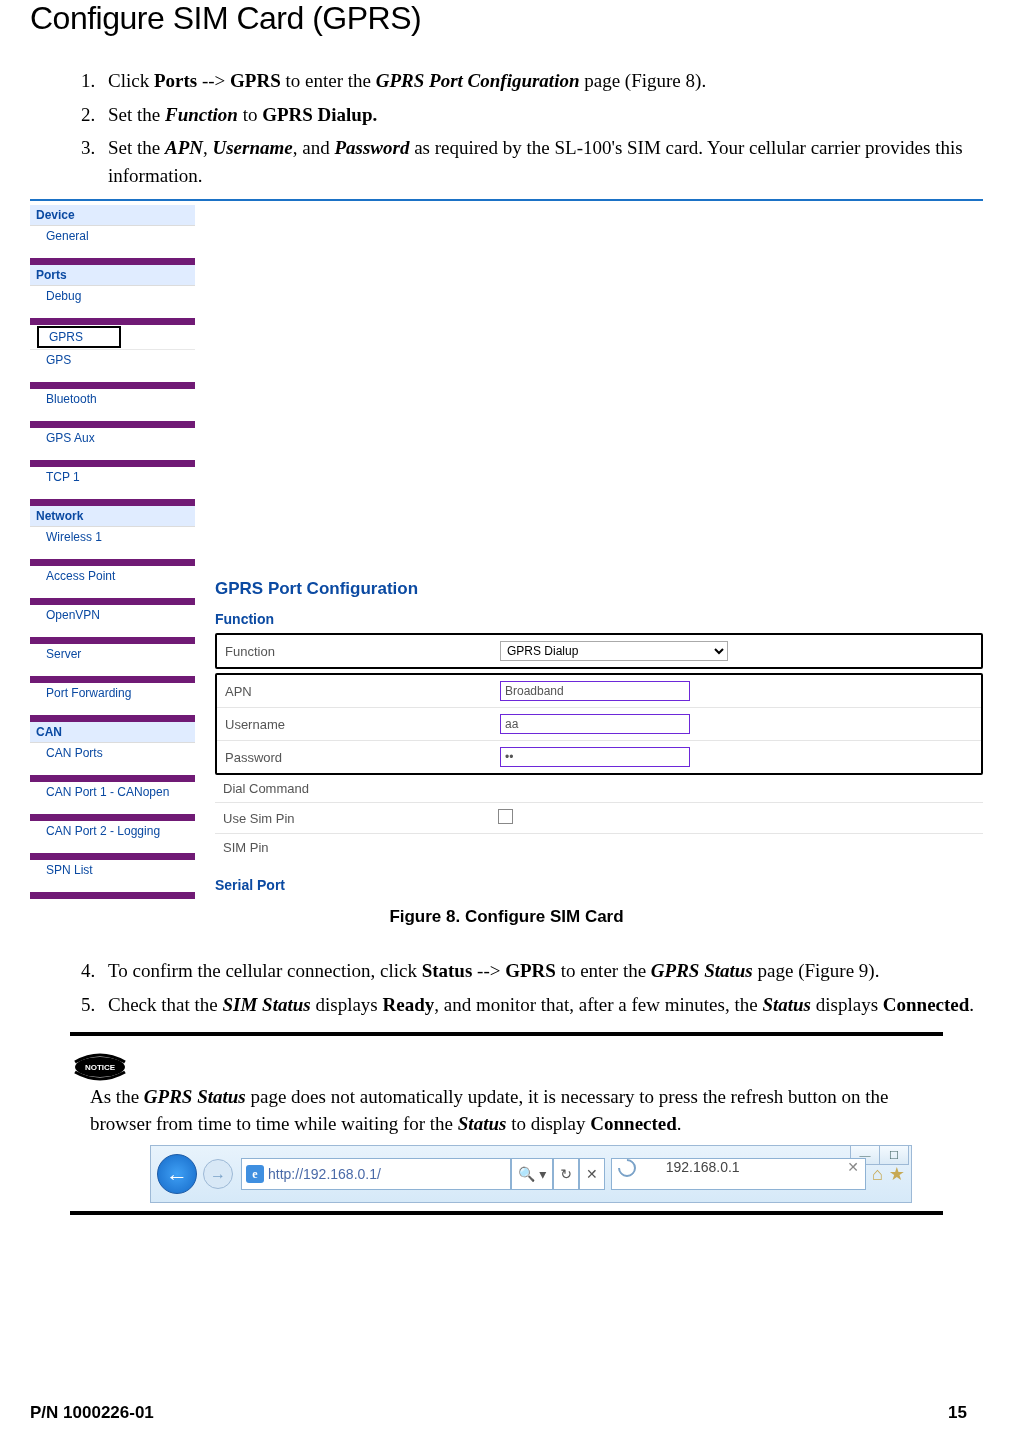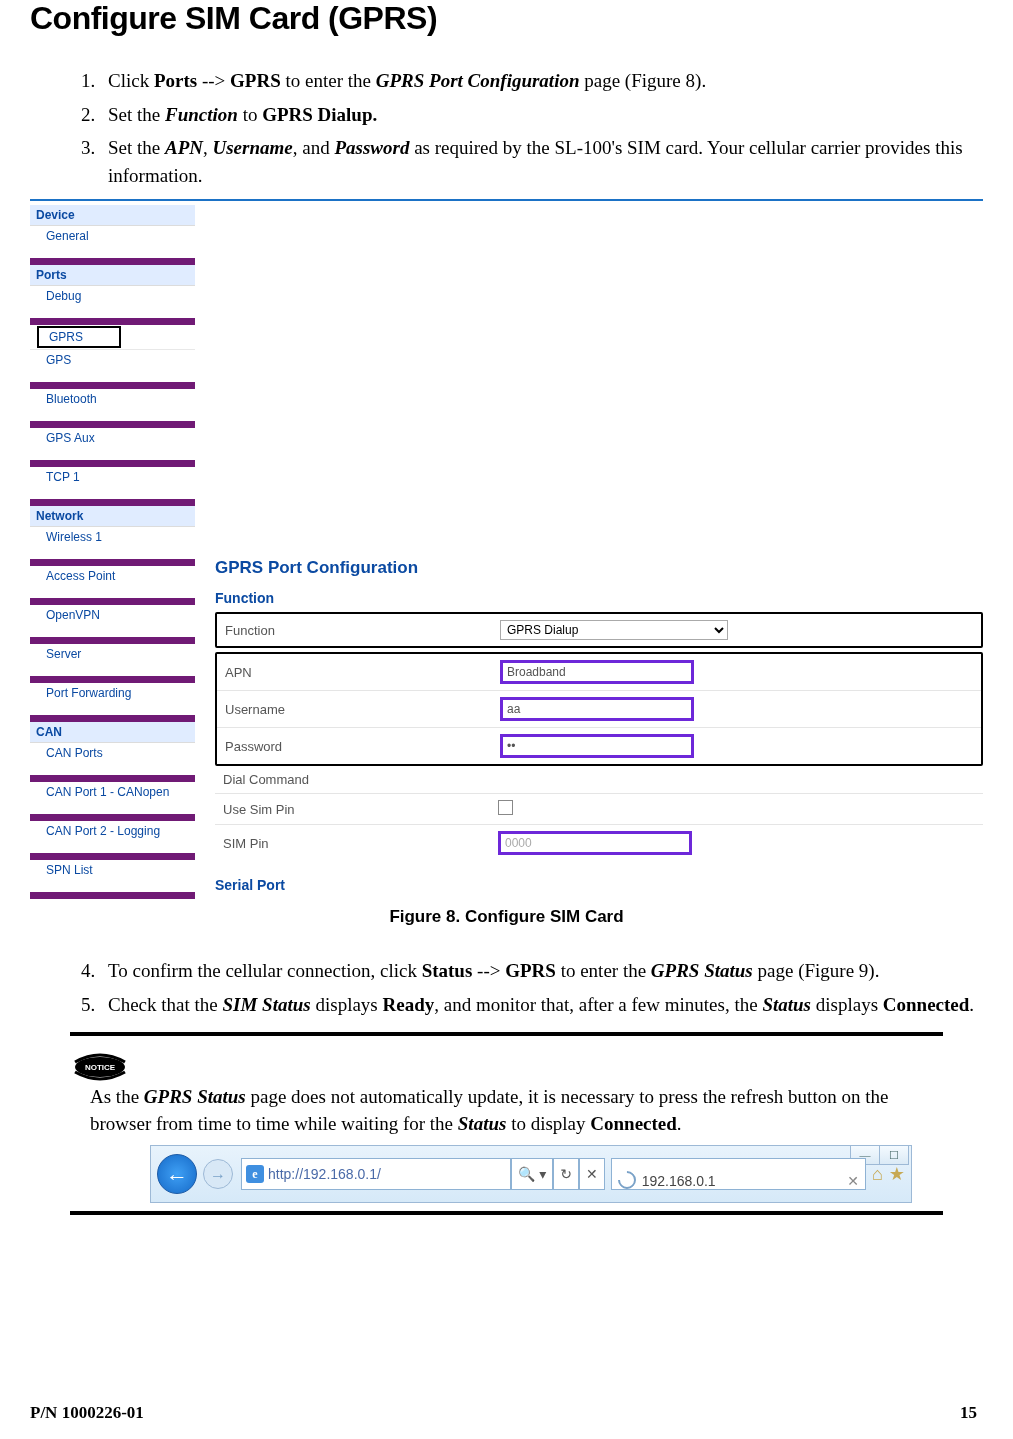--- a/index.html
+++ b/index.html
@@ -12,21 +12,21 @@
     background: #fff;
   }
   .page {
     padding: 0 30px 0 30px;
     box-sizing: border-box;
     position: relative;
     min-height: 1439px;
   }
   h1.title {
     font-family: Arial, Helvetica, sans-serif;
-    font-weight: 700;
+    font-weight: 400;
     font-size: 32px;
     margin: 0 0 30px 0;
     letter-spacing: -0.5px;
   }
   ol.steps {
     margin: 0 0 10px 70px;
     padding: 0;
   }
   ol.steps li {
     margin: 0 0 6px 0;
@@ -101,21 +101,21 @@
     align-items: center;
     border-bottom: 1px solid #e5e5e5;
     padding: 6px 8px;
     font-size: 13px;
     color: #555;
   }
   .formrow:last-child { border-bottom: none; }
   .formrow .lab { width: 275px; }
   .formrow .val { flex: 1; }
   .inpt {
-    border: 3px solid #6d28d9;
+    border: 1px solid #6d28d9;
     padding: 2px 4px;
     font-size: 12px;
     width: 180px;
     display: inline-block;
     background: #fff;
     font-family: Arial, sans-serif;
   }
   .sel {
     border: 1px solid #aaa;
     padding: 1px 2px;
@@ -222,24 +222,25 @@
     display:flex;align-items:center;justify-content:center;
     padding: 0 6px; color:#555; font-size:14px;
     background:#fff;
   }
   .tab {
     height: 30px;
     border: 1px solid #8eb2d4;
     background: #fff;
     flex: 0.9;
     margin-left: 6px;
-    display:flex; align-items:flex-end;
+    display:flex; align-items:flex-start;
     font-family: Arial,sans-serif; font-size:14px; color:#444;
     padding: 0 6px;
     position: relative;
+    gap: 24px;
   }
   .tab .rib {
     width: 14px; height:14px; border:2px solid #7aa2c8; border-radius:50%;
     border-left-color: transparent;
     transform: rotate(45deg);
     margin-right: 6px;
   }
   .tab .x { margin-left: auto; color:#888; }
   .winbtns {
     position: absolute; right: 2px; top: -1px;
@@ -255,24 +256,24 @@
   }
   .rt-icons {
     display: flex; align-items: center; gap: 6px;
     padding: 0 6px;
     color: #c7a954;
     font-size: 18px;
   }
   .footer {
     position: absolute;
     bottom: 16px;
-    left: 30px; right: 36px;
+    left: 30px; right: 46px;
     display: flex;
     justify-content: space-between;
-    font-family: Liberation Serif, serif;
+    font-family: Liberation Sans, sans-serif;
     font-weight: bold;
     font-size: 17px;
   }
 </style>
 </head>
 <body>
 
 <div class="page">
 
   <h1 class="title">Configure SIM Card (GPRS)</h1>
@@ -340,21 +341,20 @@
         <div id="plainrows">
             <div class="formrow">
               <div class="lab">Dial Command</div>
             </div>
             <div class="formrow">
               <div class="lab">Use Sim Pin</div>
               <div class="val"><span class="chk"></span></div>
             </div>
             <div class="formrow">
               <div class="lab">SIM Pin</div>
-              <div class="val"><span class="inpt" style="color: rgb(170, 170, 170);">0000</span></div>
             </div>
           </div>
         <div class="mp-sub" style="margin-top:16px">Serial Port</div>
       </div>
     </div>
   </div>
 
   <div class="caption">Figure 8. Configure SIM Card</div>
 
   <ol class="steps" start="4">

